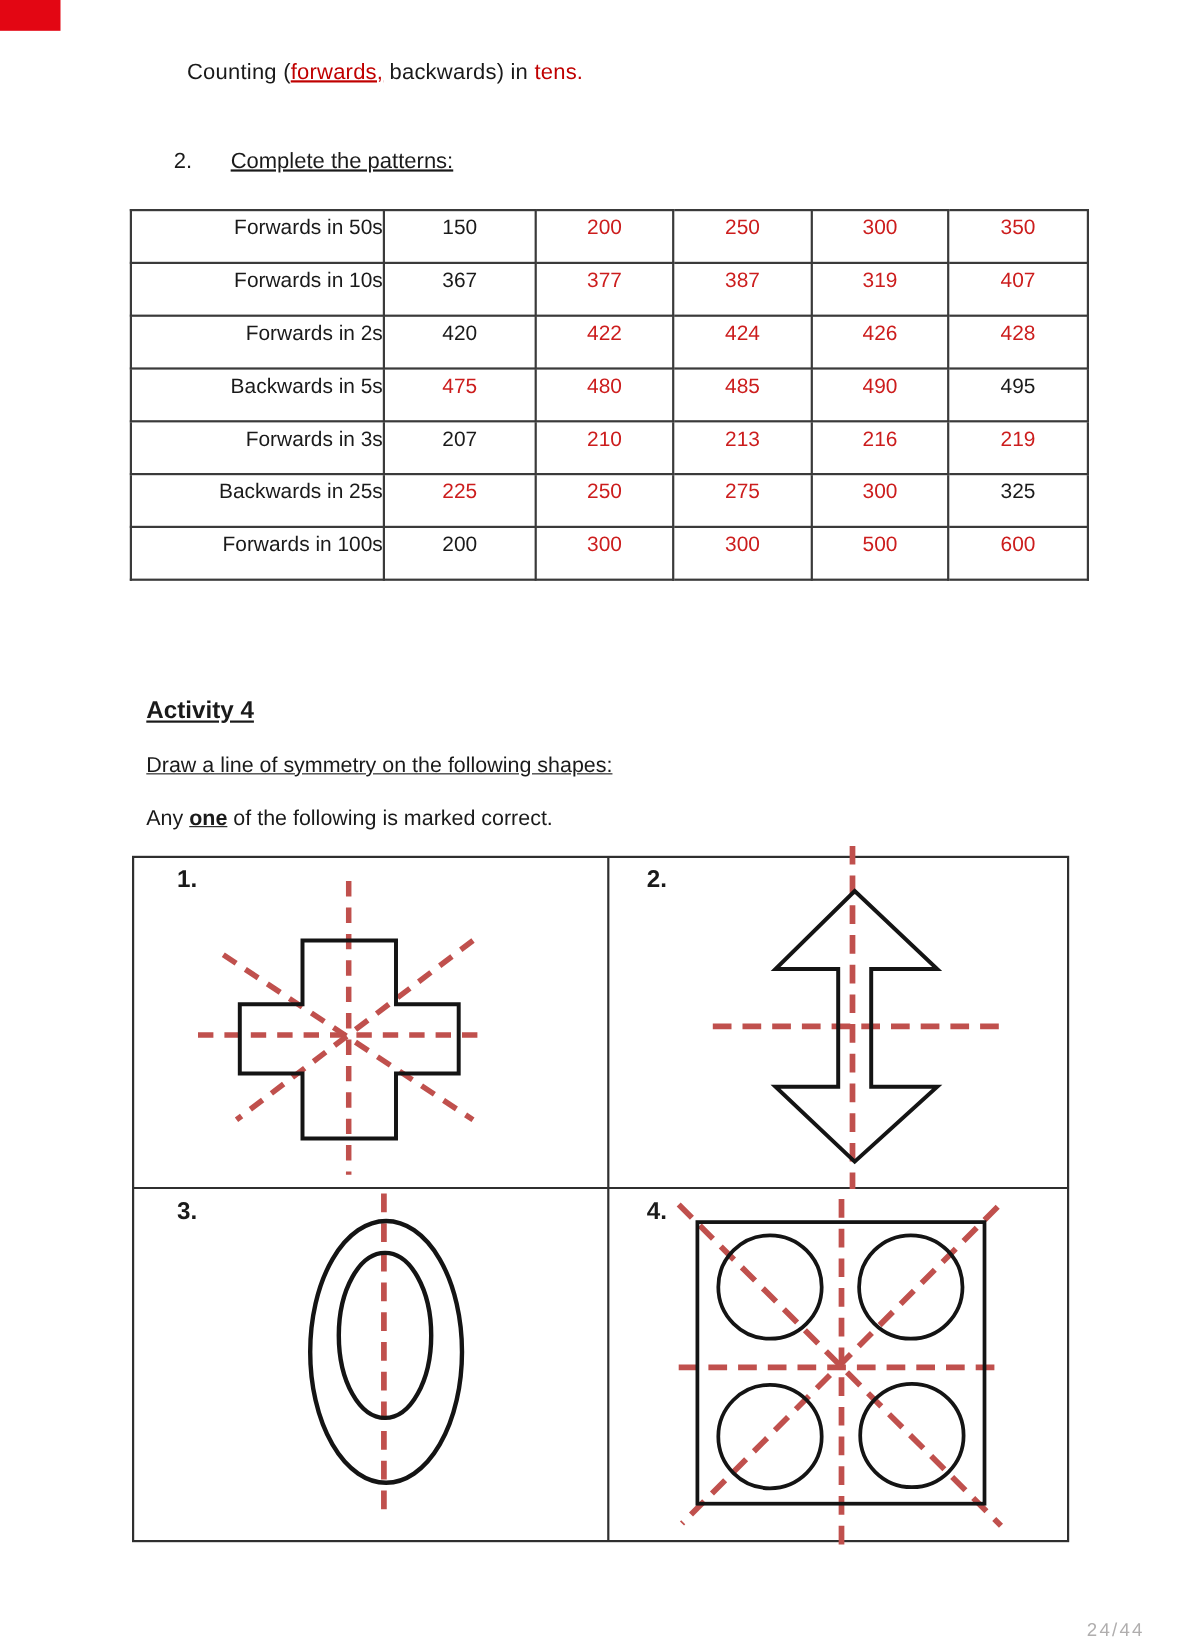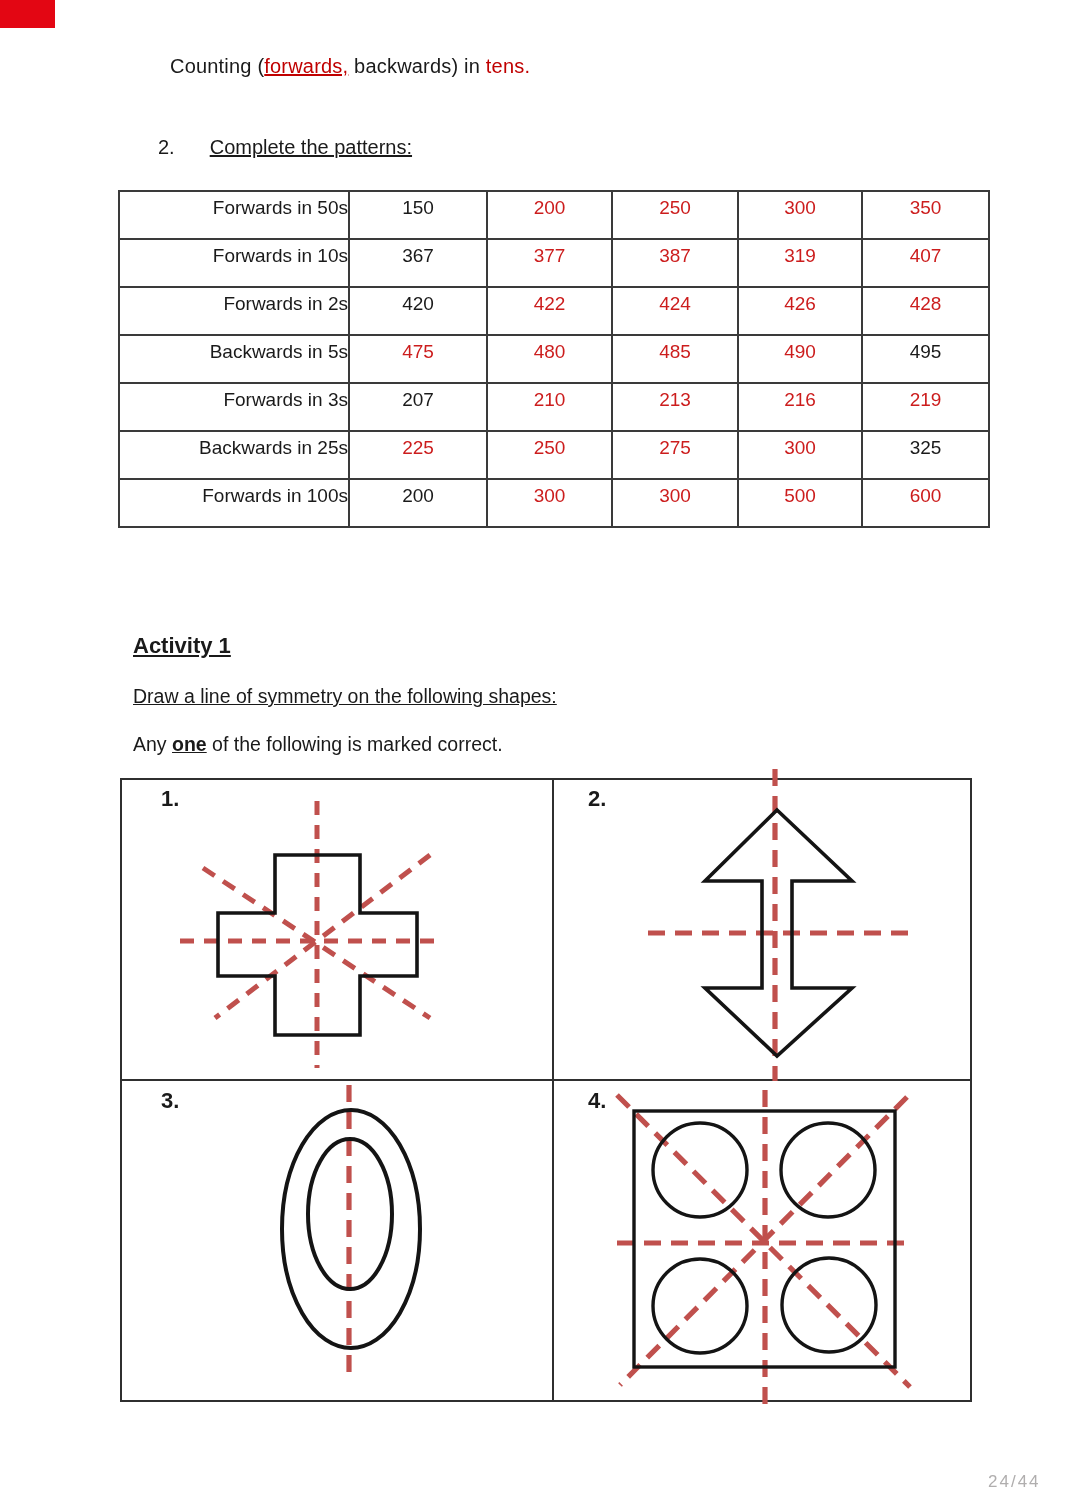--- a/index.html
+++ b/index.html
@@ -143,21 +143,21 @@
           <td class="lbl">Forwards in 100s</td>
           <td class="val">200</td>
           <td class="val red">300</td>
           <td class="val red">300</td>
           <td class="val red">500</td>
           <td class="val red">600</td>
         </tr>
       </tbody>
   </table>
 
-  <div class="activity-title">Activity 1</div>
+  <div class="activity-title">Activity 4</div>
   <div class="instruction">Draw a line of symmetry on the following shapes:</div>
   <div class="note"><span>Any </span><span class="bold-u">one</span><span> of the following is marked correct.</span></div>
 
   <div class="shapes-box">
     <svg width="852" height="624" viewBox="0 0 852 624">
 
       <g>
         <rect class="grid-border" x="1" y="1" width="850" height="622"></rect>
         <line class="grid-border" x1="433" y1="1" x2="433" y2="623"></line>
         <line class="grid-border" x1="1" y1="302" x2="851" y2="302"></line>

